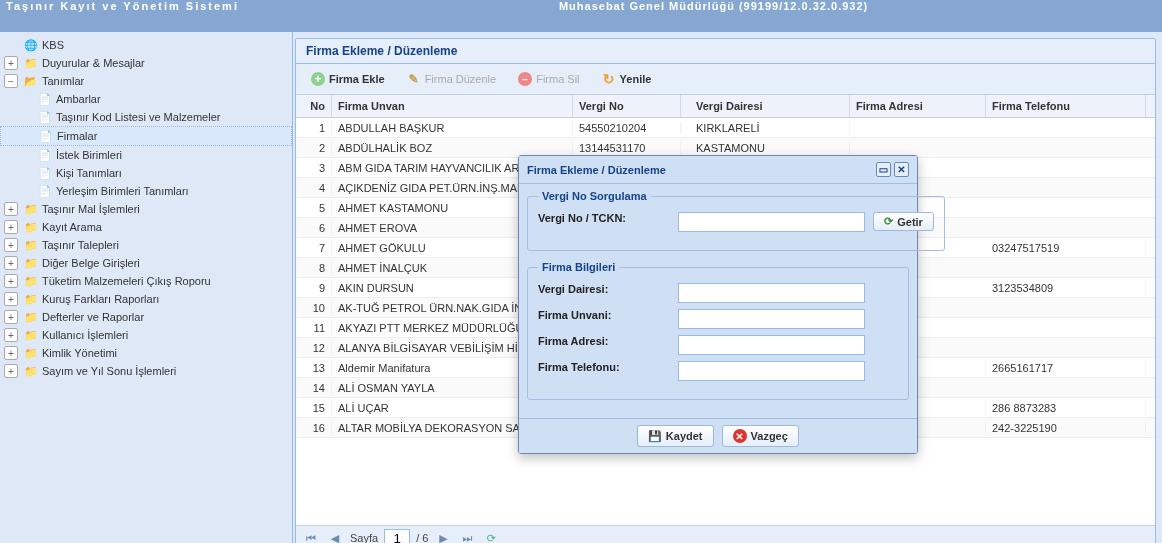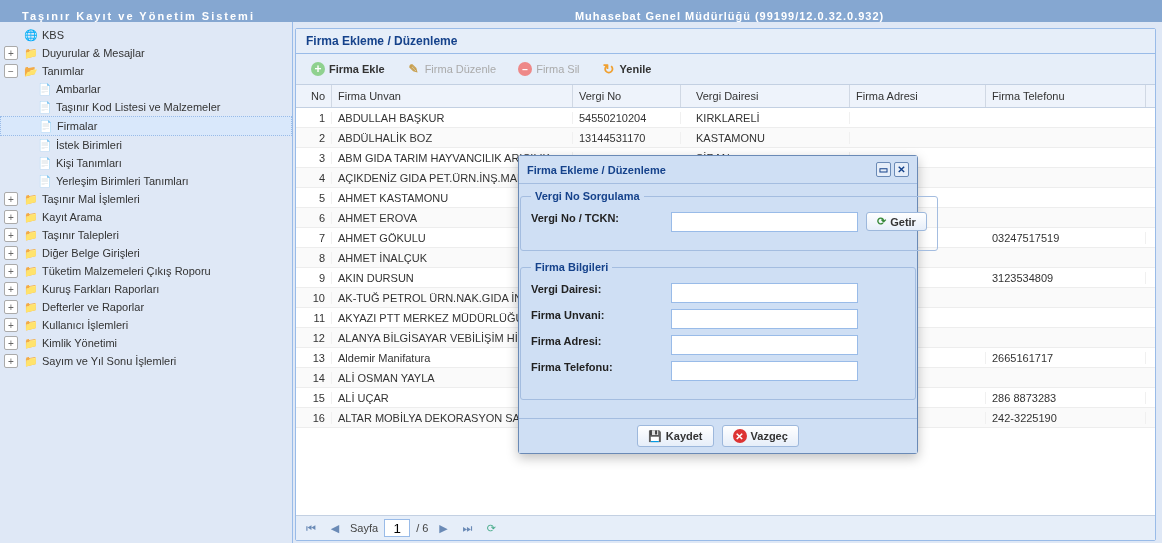--- a/index.html
+++ b/index.html
@@ -1,17 +1,17 @@
 <!DOCTYPE html>
 <html><head>
 <meta charset="utf-8">
 <style>
 * { box-sizing: border-box; margin: 0; padding: 0; }
 body { font-family: Tahoma, Arial, sans-serif; font-size: 11px; background: #dfe8f6; color: #333; width: 1162px; height: 543px; overflow: hidden; position: relative; }
-.header { background: #85a7d1; height: 22px; padding: 0 22px; color: #fff; display: flex; align-items: flex-end; }
+.header { background: #85a7d1; height: 32px; padding: 0 6px; color: #fff; display: flex; align-items: flex-start; }
 .header .left { font-size: 11px; font-weight: bold; letter-spacing: 2px; }
 .header .center { margin-left: 320px; font-size: 11px; font-weight: bold; letter-spacing: 1px; }
 .main { display: flex; height: calc(100% - 18px); }
 .sidebar { width: 293px; background: #dfe8f6; border-right: 1px solid #99bbe8; padding: 4px 0; }
 .tree-item { display: flex; align-items: center; padding: 2px 4px; cursor: pointer; white-space: nowrap; }
 .tree-item.selected { background: #d9e8fb; border: 1px dotted #99bbe8; }
 .tree-item .expander { width: 14px; height: 14px; display: inline-flex; align-items: center; justify-content: center; font-size: 10px; color: #666; border: 1px solid #aaa; background: #fff; margin-right: 2px; border-radius: 2px; }
 .tree-item .expander.none { border: none; background: none; }
 .tree-item .icon { width: 16px; height: 14px; margin: 0 3px; display: inline-flex; align-items: center; justify-content: center; }
 .indent1 { padding-left: 18px; }
@@ -20,40 +20,40 @@
 .panel-title { background: #e6eef9; padding: 5px 10px; color: #15428b; font-weight: bold; font-size: 12px; border-bottom: 1px solid #99bbe8; }
 .toolbar { background: #e6eef9; border-bottom: 1px solid #c3d0e2; padding: 4px 6px; display: flex; gap: 4px; }
 .tbtn { display: inline-flex; align-items: center; gap: 4px; padding: 3px 8px; border: 1px solid transparent; border-radius: 3px; cursor: pointer; color: #333; }
 .tbtn.disabled { color: #aaa; }
 .tbtn .ticon { width: 14px; height: 14px; display: inline-flex; align-items: center; justify-content: center; border-radius: 50%; font-weight: bold; font-size: 12px; }
 .ticon.add { background: #8fd18f; color: #fff; }
 .ticon.edit { color: #c8a050; }
 .ticon.del { background: #e88; color: #fff; font-size:10px;}
 .ticon.refresh { color: #f0a030; font-size:14px;}
 .grid-head { display: flex; background: #eef3fb; border-bottom: 1px solid #c3d0e2; }
-.grid-head .cell { padding: 5px 6px; border-right: 1px solid #d0d8e4; font-weight: normal; color: #333; }
+.grid-head .cell { padding: 5px 6px; border-right: 1px solid #d0d8e4; font-weight: bold; color: #333; }
 .grid-body { flex: 1; overflow: hidden; }
 .grid-row { display: flex; border-bottom: 1px solid #ededed; height: 20px; align-items: center; }
 .grid-row:nth-child(odd) { background: #fff; }
 .grid-row:nth-child(even) { background: #fafafa; }
 .grid-row .cell { padding: 0 6px; border-right: 1px solid #f0f0f0; overflow: hidden; white-space: nowrap; text-overflow: ellipsis; }
 .col-no { width: 36px; text-align: right;}
 .col-unvan { width: 241px; }
 .col-vergino { width: 108px; }
 .col-vergid { width: 160px; margin-left: 9px; }
 .col-adres { width: 136px; }
 .col-tel { width: 160px; }
 .pager { background: #e6eef9; border-top: 1px solid #c3d0e2; padding: 3px 6px; display: flex; align-items: center; gap: 6px; color: #444; }
 .pager .pbtn { width: 18px; height: 18px; display: inline-flex; align-items: center; justify-content: center; color: #6a8ab6; cursor: pointer; font-size: 11px; }
 .pager input { width: 26px; text-align: center; border: 1px solid #99bbe8; height: 18px; }
 .modal { position: absolute; top: 155px; left: 518px; width: 400px; background: #cfdff4; border: 1px solid #6a8ab6; border-radius: 3px; box-shadow: 0 4px 12px rgba(0,0,0,.25); }
 .modal-title { background: #cfdff4; padding: 6px 8px; display: flex; align-items: center; justify-content: space-between; color: #15428b; font-weight: bold; border-bottom: 1px solid #a4bde0; }
 .modal-title .winbtns { display: flex; gap: 3px; }
 .winbtn { width: 15px; height: 15px; border: 1px solid #6a8ab6; background: #e6eef9; display: inline-flex; align-items: center; justify-content: center; font-size: 10px; cursor: pointer; border-radius:2px;}
-.modal-body { padding: 6px 1px 8px; }
+.modal-body { padding: 6px 8px 8px; }
 fieldset { border: 1px solid #a4bde0; border-radius: 3px; padding: 10px 10px 12px; margin-bottom: 10px; }
 legend { color: #15428b; font-weight: bold; padding: 0 4px; font-size: 11px;}
 .frow { display: flex; align-items: flex-start; margin-bottom: 6px; }
 .frow label { width: 140px; font-weight: bold; color: #222; }
 .frow input[type=text] { flex: 0 0 168px; border: 1px solid #99bbe8; height: 20px; padding: 0 4px; background:#fff;}
 .frow .short { flex: 0 0 90px; }
 .getir-btn { margin-left: 8px; display: inline-flex; align-items: center; gap: 4px; background: linear-gradient(#fff,#e6eef9); border: 1px solid #9db8dc; padding: 2px 10px; border-radius: 3px; cursor: pointer; font-weight:bold;}
 .modal-footer { display: flex; justify-content: center; gap: 8px; padding: 6px 8px; border-top: 1px solid #a4bde0; background: #cfdff4; }
 .mbtn { display: inline-flex; align-items: center; gap: 4px; background: linear-gradient(#fff,#e6eef9); border: 1px solid #9db8dc; padding: 3px 10px; border-radius: 3px; cursor: pointer; font-weight: bold; }
 .mbtn .save-ico { color:#3762a8; }

